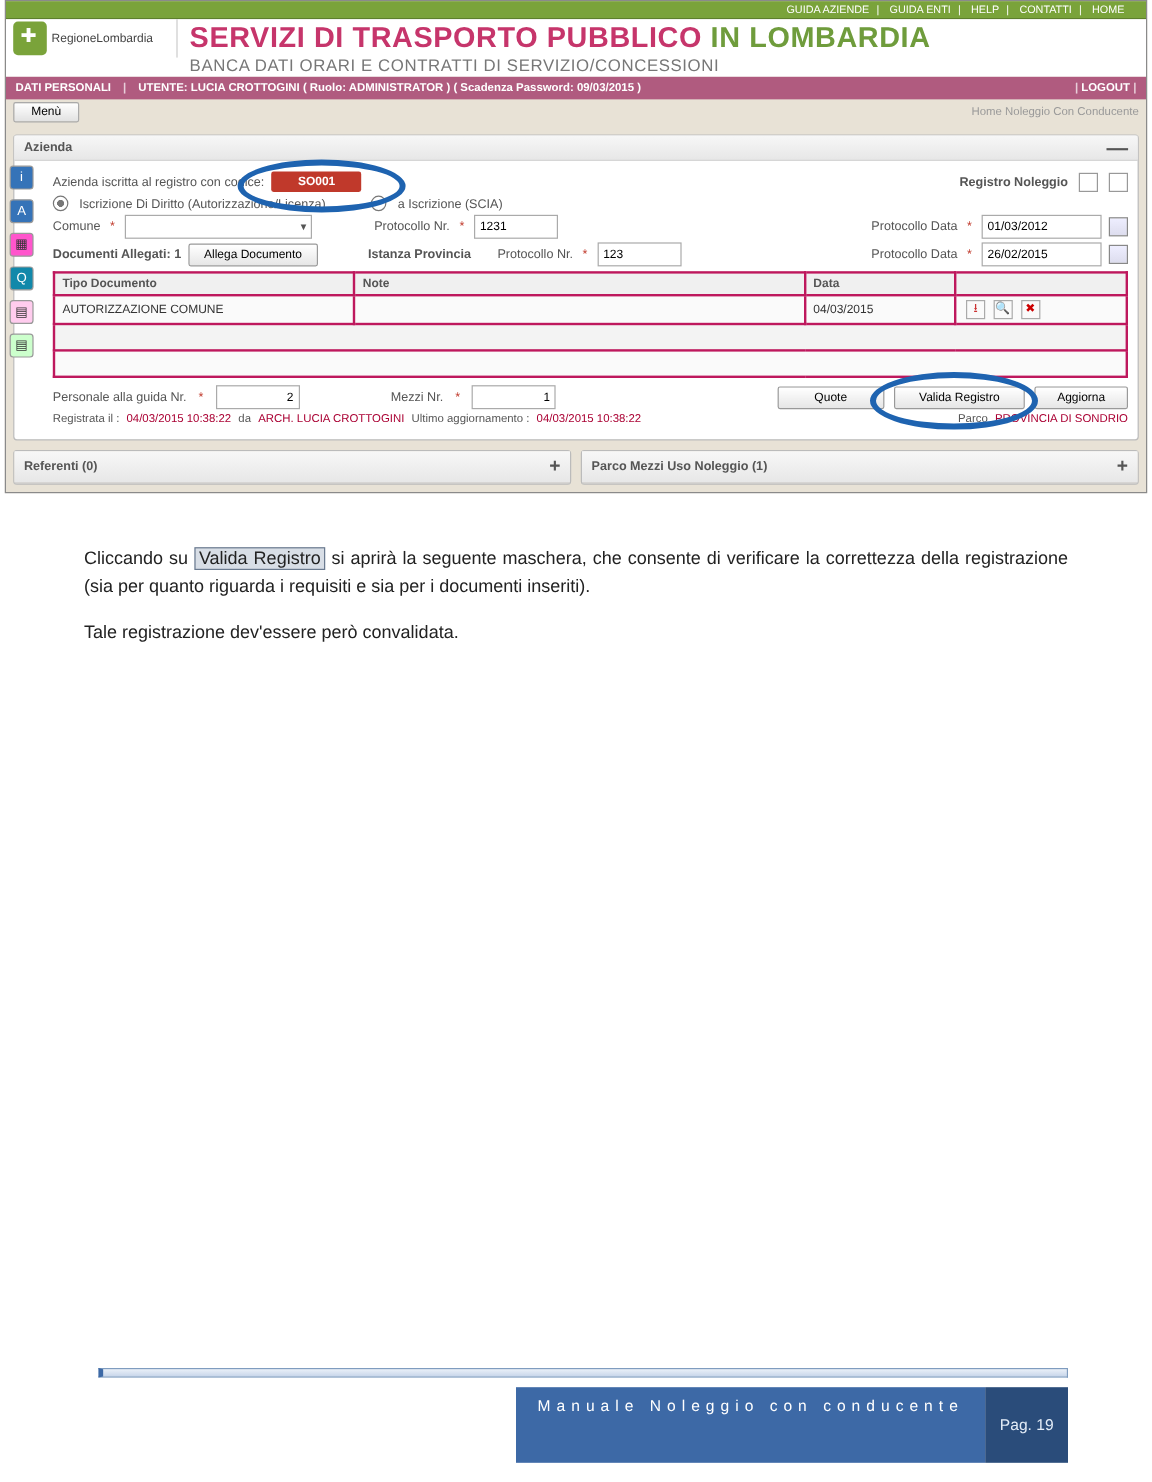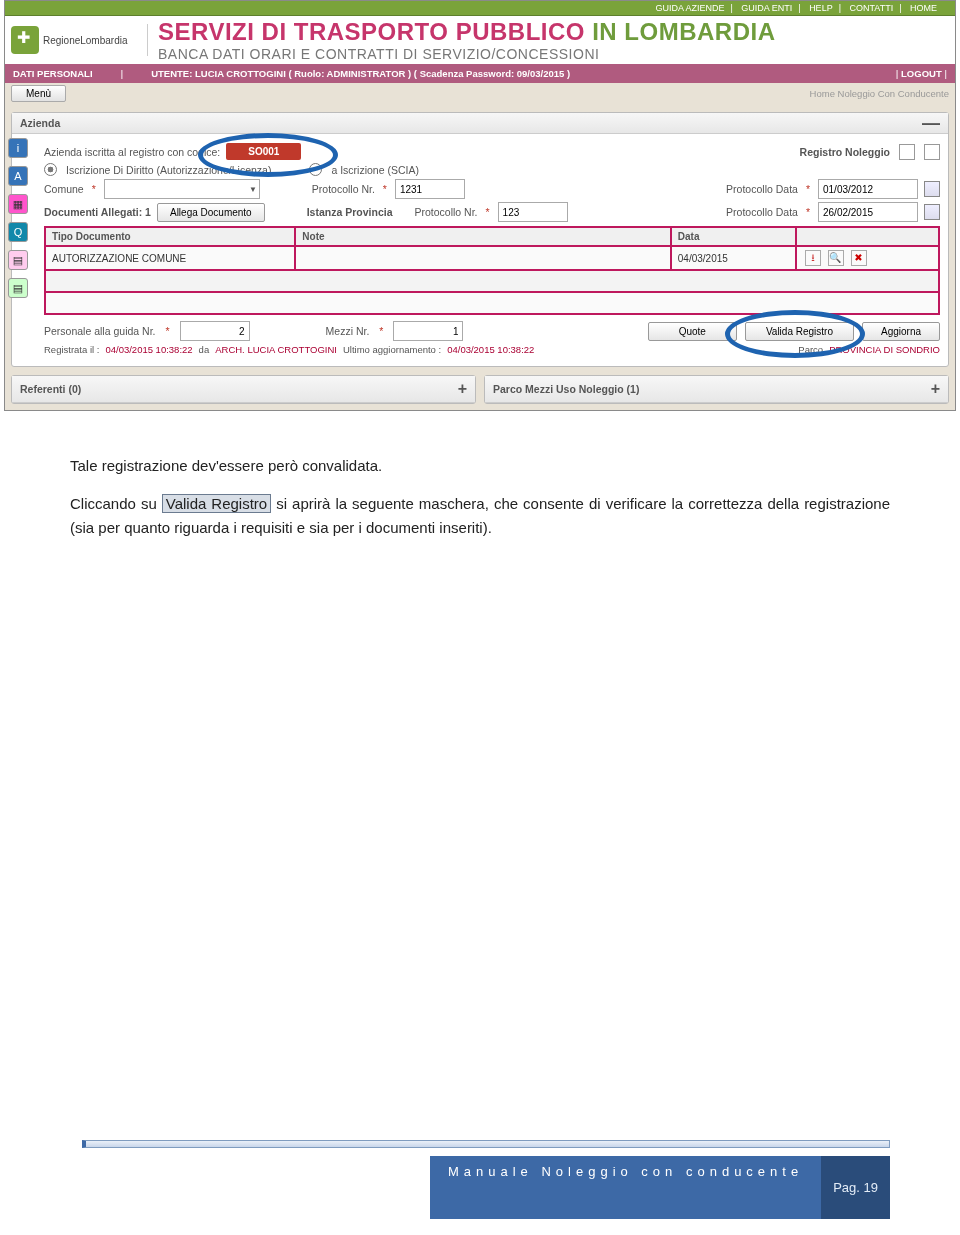--- a/index.html
+++ b/index.html
@@ -1,29 +1,29 @@
 <!DOCTYPE html>
 <html><head>
 <meta charset="utf-8">
 <style>
 html,body{margin:0;padding:0;font-family:Arial,Helvetica,sans-serif;background:#fff;color:#333}
 .page{width:960px;margin:0 auto;position:relative;min-height:1235px}
 .screenshot{border:1px solid #8a8a8a;background:#e8e2d6;margin:0 4px}
 .topnav{background:#7aa33a;color:#fff;font-size:9px;text-align:right;padding:2px 12px;border-bottom:1px solid #5d7f2c}
 .topnav span{margin:0 6px}
-.brand-row{display:flex;align-items:center;background:#fff}
+.brand-row{display:flex;align-items:flex-start;background:#fff}
 .logo-block{min-width:130px;padding:2px 6px;display:flex;align-items:center;gap:4px;border-right:1px solid #ccc}
 .logo-sq{width:28px;height:28px;background:#7aa33a;border-radius:4px;position:relative}
 .logo-sq::after{content:"✚";position:absolute;top:2px;left:6px;color:#fff;font-size:16px}
 .logo-txt{font-size:10px;color:#444}
 .title-block{flex:1;padding:2px 10px}
 .title1{font-size:24px;font-weight:bold;letter-spacing:.5px}
 .title1 .p1{color:#c6356b}.title1 .p2{color:#6f9c3c}
 .title2{font-size:14px;color:#777;letter-spacing:.5px}
-.userbar{background:#b05b7f;color:#fff;font-size:9.5px;font-weight:bold;padding:4px 8px;display:flex;gap:28px;align-items:center}
+.userbar{background:#b05b7f;color:#fff;font-size:9.5px;font-weight:bold;padding:4px 8px;display:flex;gap:10px;align-items:center}
 .userbar .sep{opacity:.7}
 .userbar .logout{margin-left:auto}
 .menubar{background:#e8e2d6;display:flex;justify-content:space-between;padding:2px 6px;font-size:10px}
 .menu-btn{background:linear-gradient(#fff,#e2e2e2);border:1px solid #aaa;padding:2px 14px;font-size:10px;border-radius:2px}
 .crumb{font-size:9.5px;color:#999;align-self:center}
 .panel{background:#fff;border:1px solid #bbb;border-radius:3px;margin:8px 6px;font-size:10.5px}
 .panel-hd{background:linear-gradient(#f7f7f7,#e7e7e7);padding:4px 8px;font-weight:bold;color:#555;border-bottom:1px solid #ccc;display:flex;justify-content:space-between;align-items:center}
 .panel-bd{padding:6px 8px 8px;position:relative}
 .row{display:flex;align-items:center;gap:6px;margin:3px 0;flex-wrap:wrap}
 .side-icons{position:absolute;left:-28px;top:4px;display:flex;flex-direction:column;gap:8px}
@@ -234,24 +234,24 @@
       <div class="panel">
           <div class="panel-hd">
             <span>Parco Mezzi Uso Noleggio (1)</span>
             <span class="plus">+</span>
           </div>
         </div>
     </div>
   </div>
 
   <div class="doc-text">
-    <p>Tale registrazione dev'essere però convalidata.</p>
     <p>
       <span>Cliccando su </span><span class="hl">Valida Registro</span><span> si aprirà la seguente maschera, che consente di verificare la correttezza della registrazione (sia per quanto riguarda i requisiti e sia per i documenti inseriti).</span>
     </p>
+    <p>Tale registrazione dev'essere però convalidata.</p>
   </div>
 
   <div class="bottom">
     <div class="rule"></div>
     <div class="foot">
       <div class="t">Manuale Noleggio con conducente</div>
       <div class="pg">Pag. 19</div>
     </div>
   </div>
 </div>

